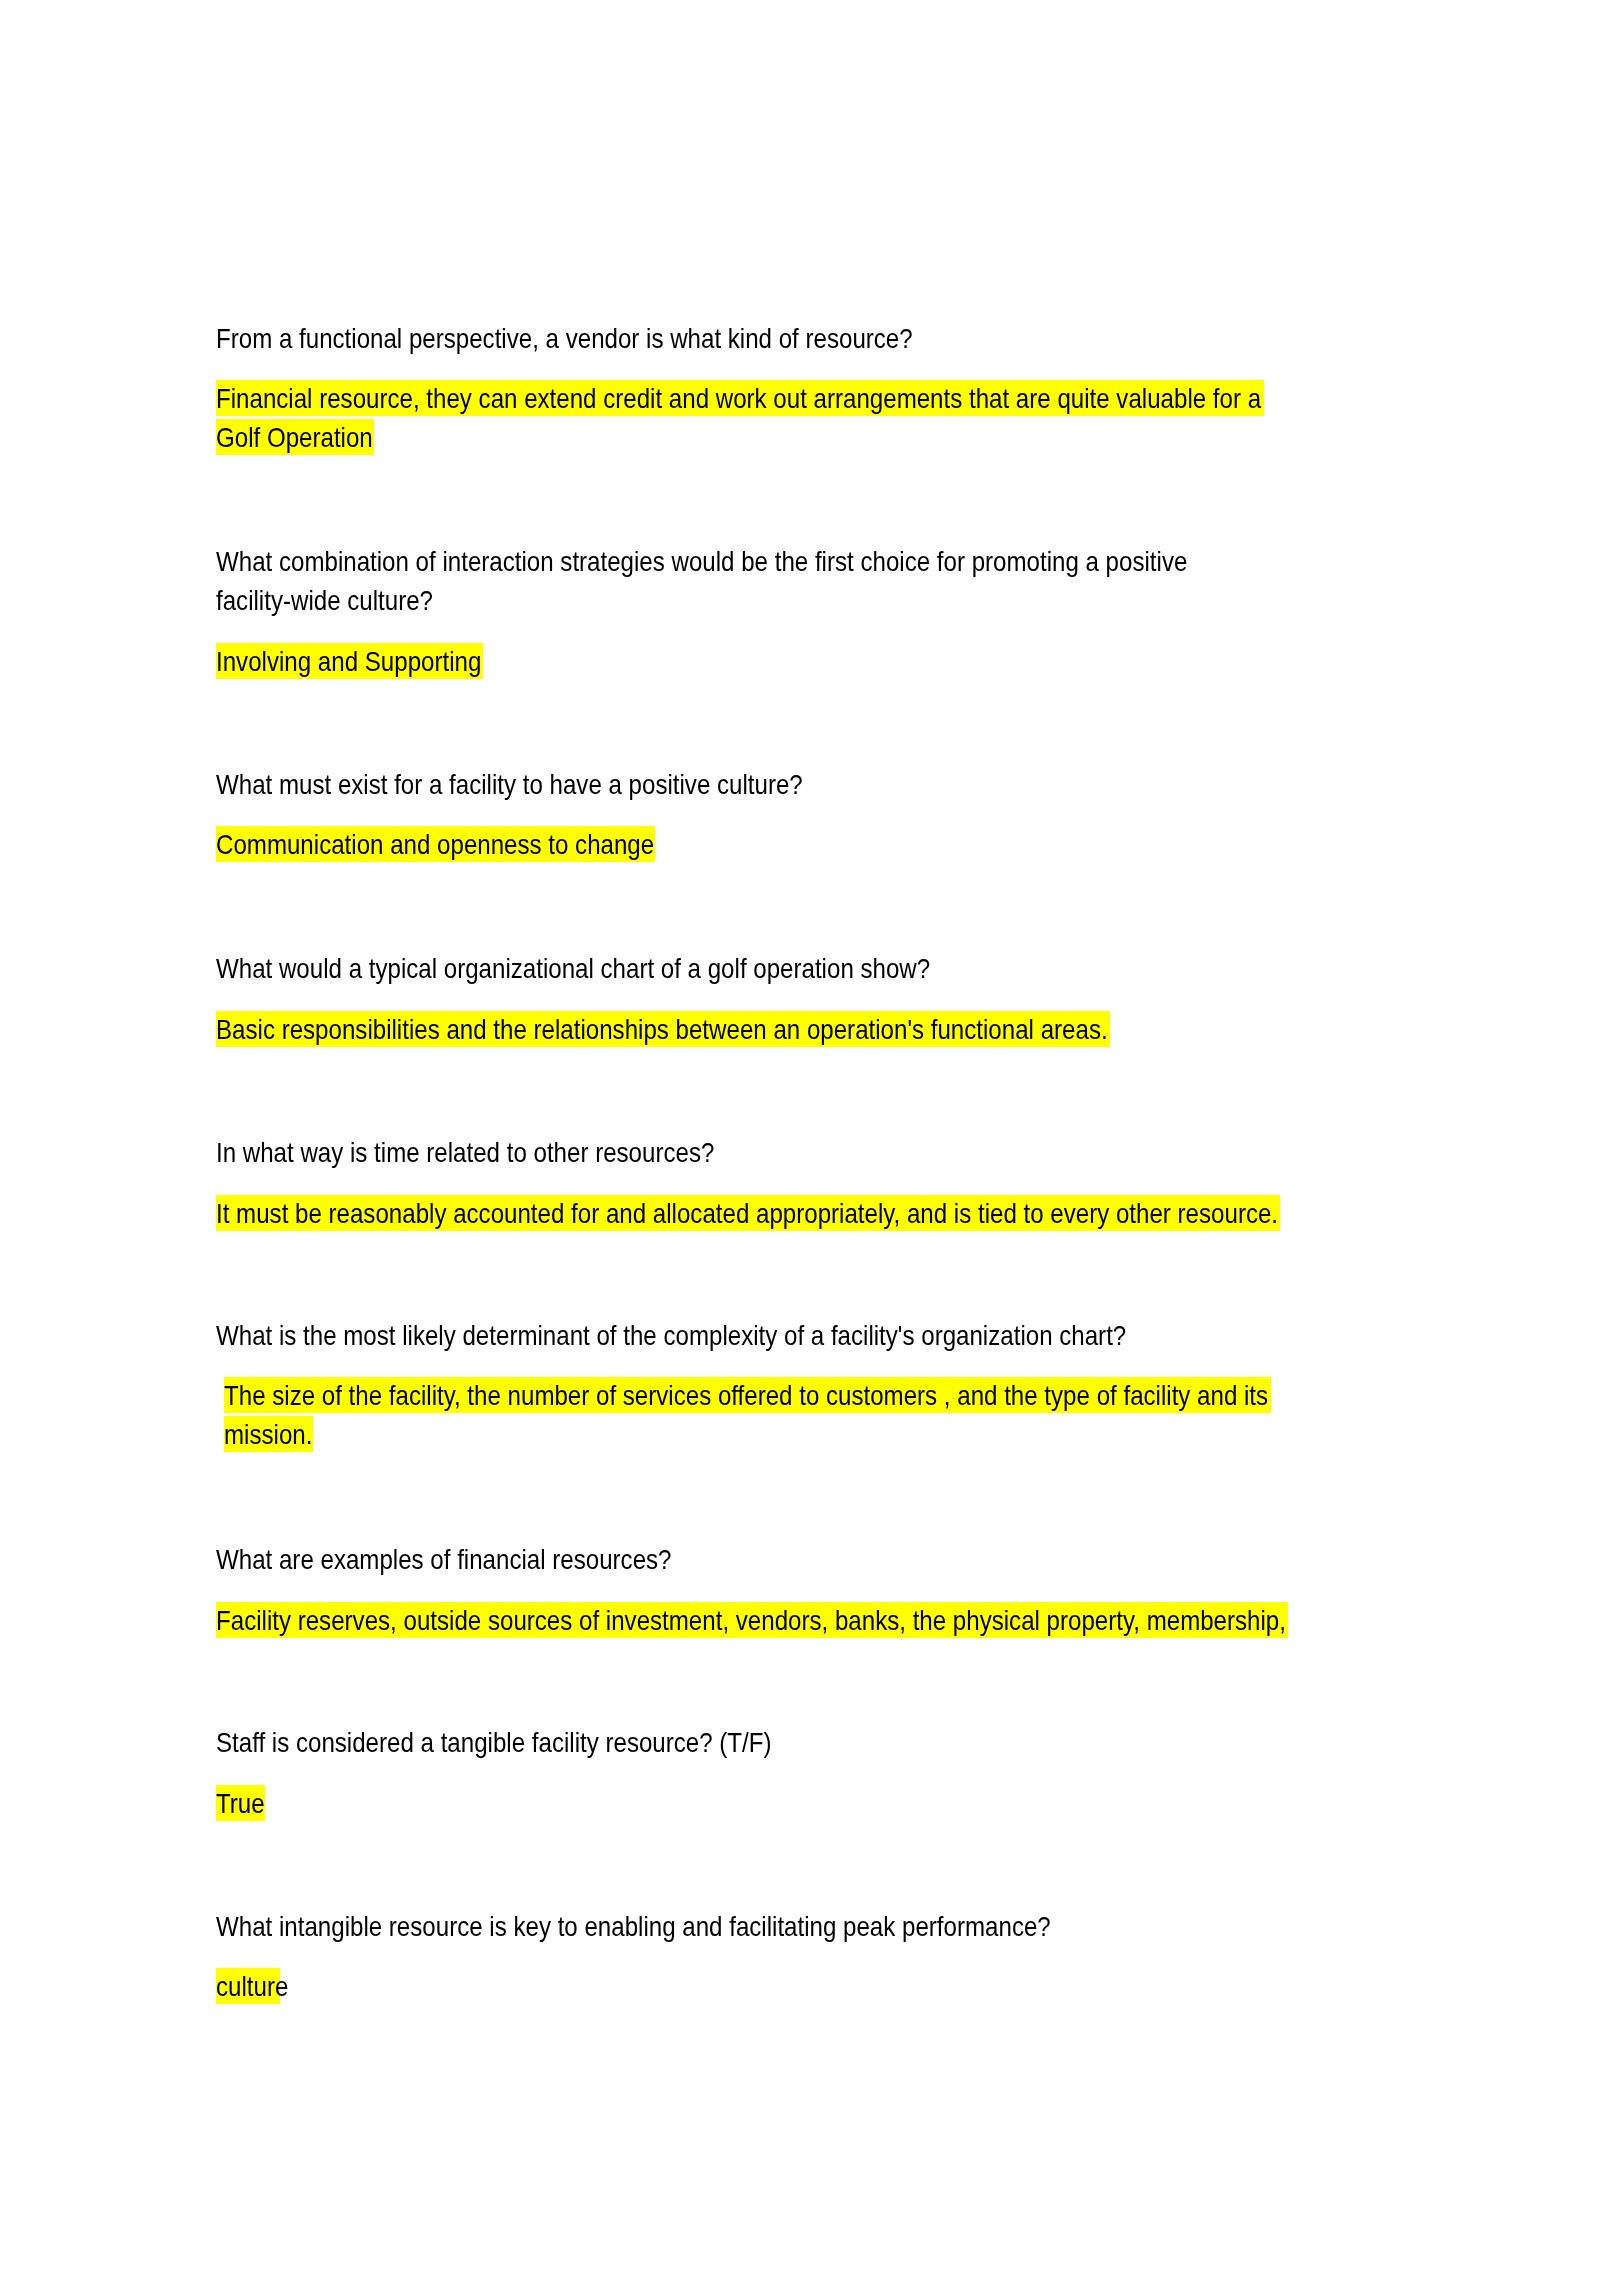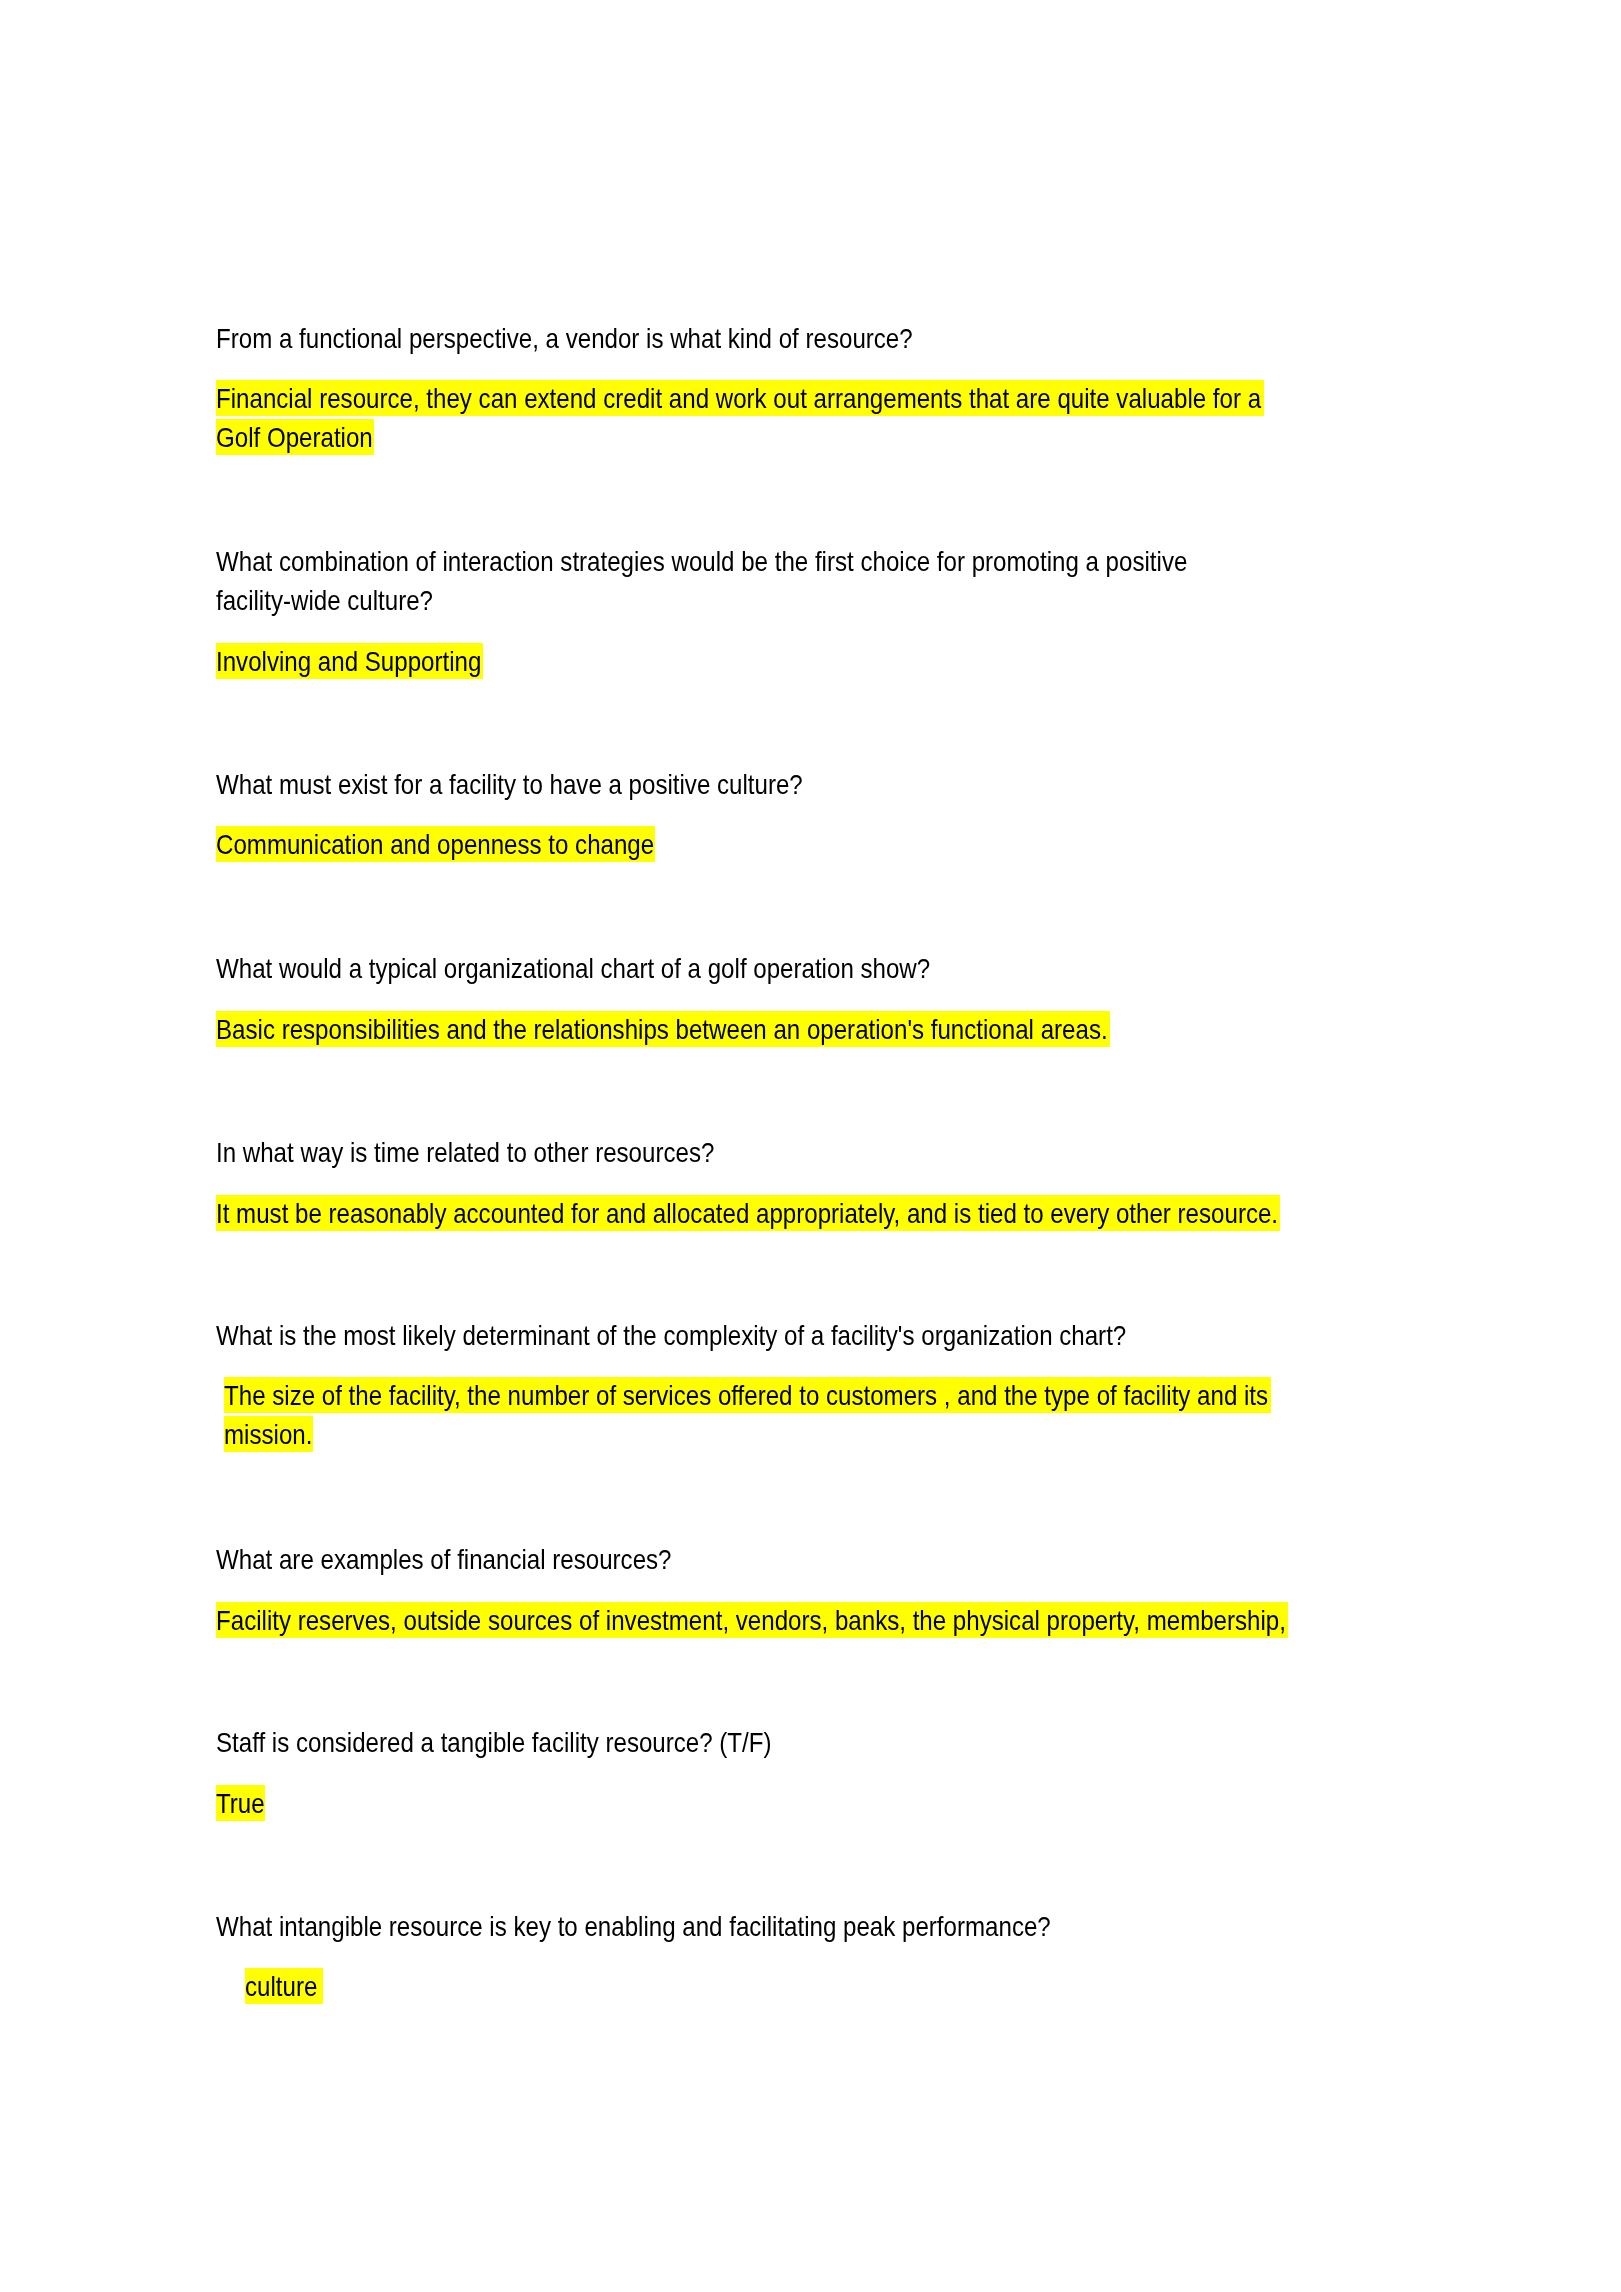--- a/index.html
+++ b/index.html
@@ -113,17 +113,17 @@
     <div class="line"><span class="txt">Staff is considered a tangible facility resource? (T/F)</span></div>
   </div>
   <div class="block answer" style="top:1785px;">
     <div class="line"><span class="hl" style="width: 49px; overflow: visible; text-decoration: underline;"><span class="txt">True</span></span></div>
   </div>
 
   <div class="block question" style="top:1907px;">
     <div class="line"><span class="txt">What intangible resource is key to enabling and facilitating peak performance?</span></div>
   </div>
   <div class="block answer" style="top:1968px;">
-    <div class="line"><span class="hl" style="width: 78px; overflow: visible; margin-left: 29px;"><span class="txt">culture</span></span></div>
+    <div class="line"><span class="hl" style="width: 64px; overflow: visible;"><span class="txt">culture</span></span></div>
   </div>
 
 </div>
 
 
 </body></html>

